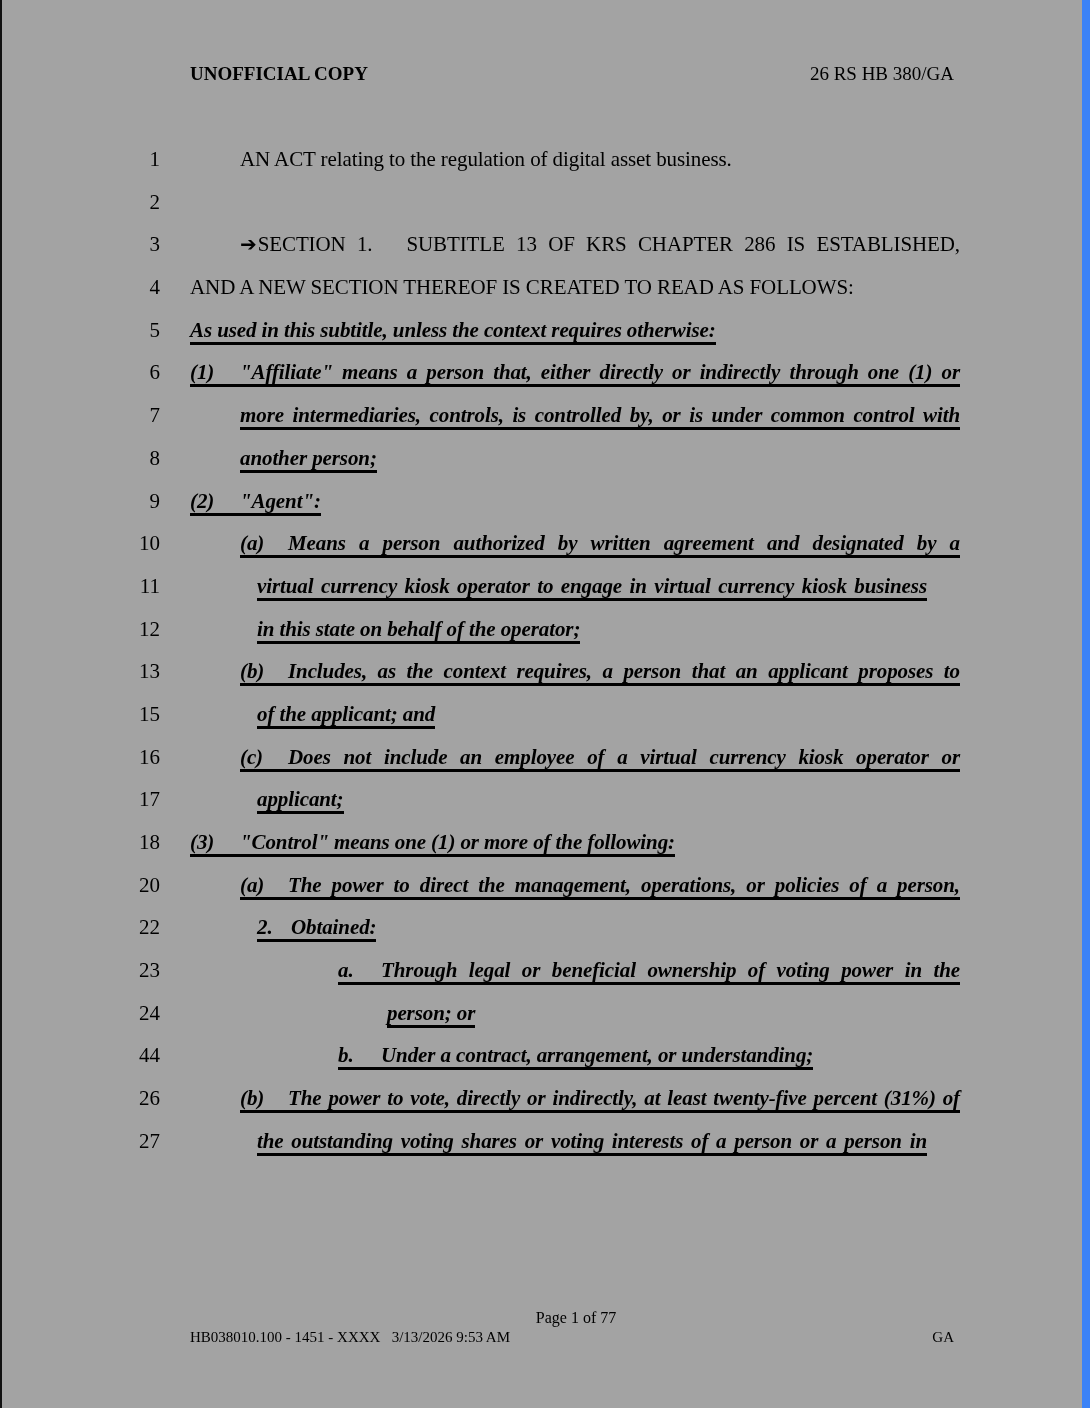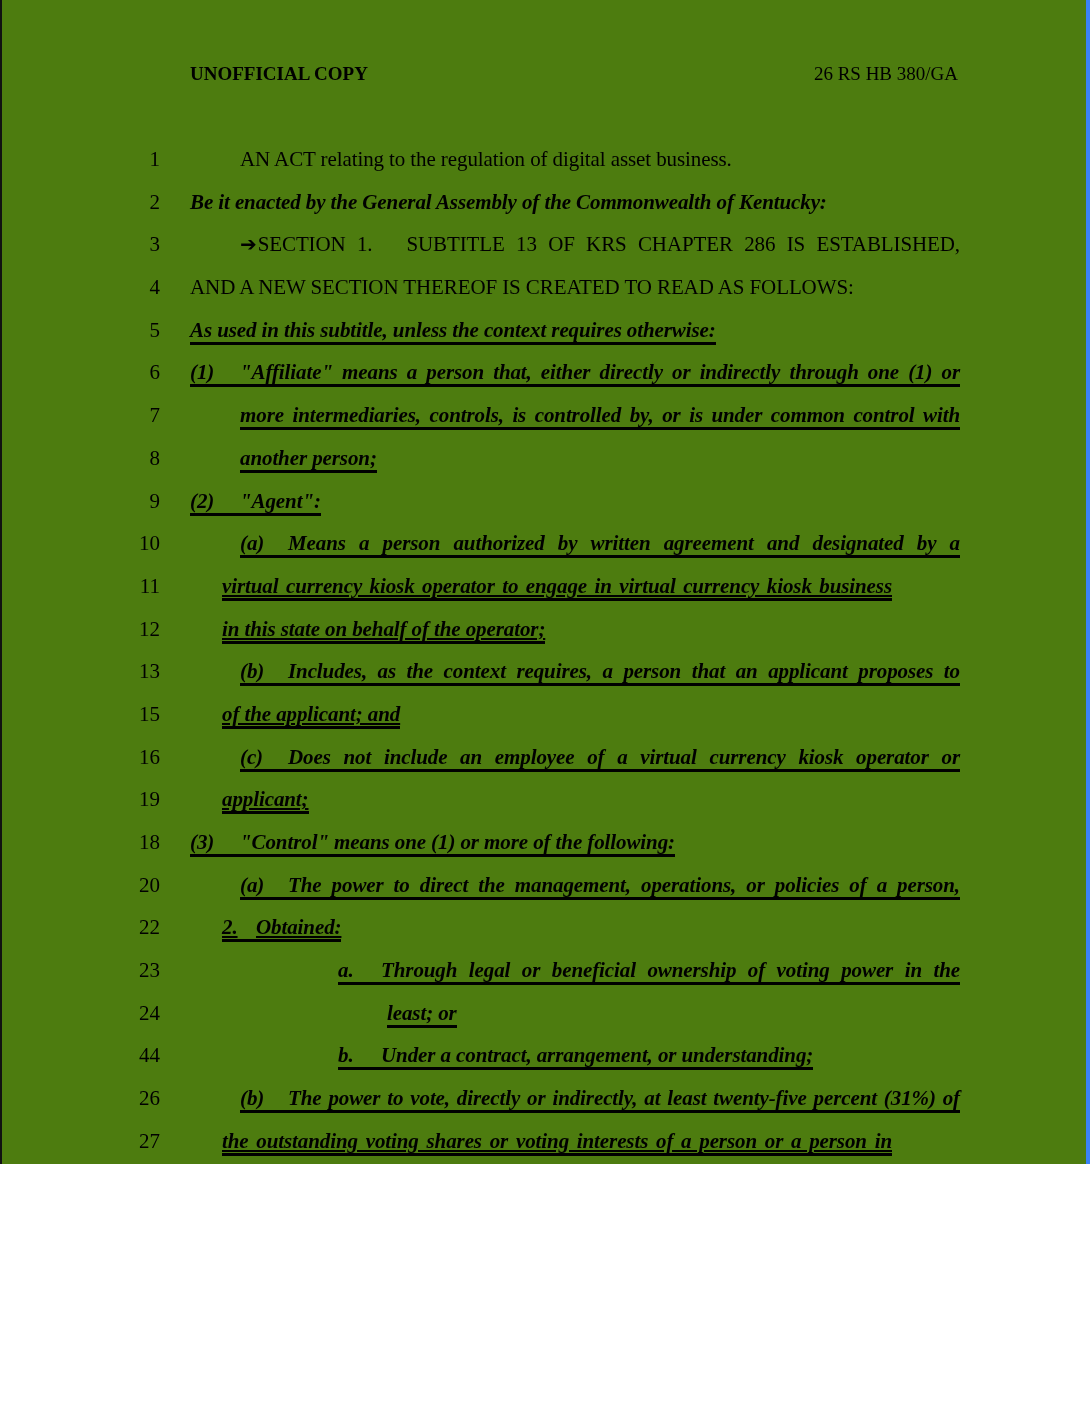--- a/index.html
+++ b/index.html
@@ -1,25 +1,25 @@
 <!DOCTYPE html>
 <html><head>
 <meta charset="utf-8">
 <style>
   html, body { margin: 0; padding: 0; background: #ffffff; }
   body { width: 1090px; height: 1408px; font-family: "Liberation Serif", "DejaVu Serif", serif; color: #000; }
 
   .page {
     position: relative;
     width: 1090px;
-    height: 1164px;
+    height: 1408px;
     box-sizing: border-box;
-    background: #4d7c0f;
+    background: #a3a3a3;
     border-left: 2px solid #111;
-    border-right: 4px solid #3b82f6;
+    border-right: 8px solid #3b82f6;
     overflow: hidden;
   }
 
   
   .header {
     position: absolute;
     top: 63px; left: 188px; right: 128px;
     display: flex;
     justify-content: space-between;
     align-items: baseline;
@@ -49,21 +49,21 @@
     display: flex;
     align-items: baseline;
     font-size: 21px;
     line-height: 24px;
     height: 24px;
     letter-spacing: -0.1px;
   }
   
   .ind-0 { margin-left: 30px; }
   .ind-1 { margin-left: 80px; }
-  .ind-2 { margin-left: 62px; text-decoration: underline; }
+  .ind-2 { margin-left: 97px; }
   .ind-3 { margin-left: 178px; }
   .ind-4 { margin-left: 227px; }
   
   .just.ind-0 { width: 770px; }
   .just.ind-1 { width: 720px; }
   .just.ind-2 { width: 670px; }
   .just.ind-3 { width: 622px; }
   .left { width: fit-content; max-width: 775px; }
 
   .label { flex: none; }
@@ -119,23 +119,20 @@
 
   <div class="doc-body" id="doc-body">
       <div class="line">
         <span class="num">1</span>
         <div class="content ind-1 left roman">
           <div class="body"><span>AN ACT relating to the regulation of digital asset business.</span></div>
         </div>
       </div>
       <div class="line">
         <span class="num">2</span>
-        <div class="content ind-0 left bi">
-          <div class="body"><span>Be it enacted by the General Assembly of the Commonwealth of Kentucky:</span></div>
-        </div>
       </div>
       <div class="line">
         <span class="num">3</span>
         <div class="content ind-1 just roman">
           <div class="body"><span class="arrow">➔</span><span>SECTION 1.&nbsp;&nbsp; SUBTITLE 13 OF KRS CHAPTER 286 IS ESTABLISHED,</span></div>
         </div>
       </div>
       <div class="line">
         <span class="num">4</span>
         <div class="content ind-0 left roman">
@@ -207,21 +204,21 @@
         </div>
       </div>
       <div class="line">
         <span class="num">16</span>
         <div class="content ind-1 just biu">
           <span class="label">(c)</span>
           <div class="body"><span>Does not include an employee of a virtual currency kiosk operator or</span></div>
         </div>
       </div>
       <div class="line">
-        <span class="num">19</span>
+        <span class="num">17</span>
         <div class="content ind-2 left biu">
           <div class="body"><span>applicant;</span></div>
         </div>
       </div>
       <div class="line">
         <span class="num">18</span>
         <div class="content ind-0 left biu">
           <span class="label">(3)</span>
           <div class="body"><span>"Control" means one (1) or more of the following:</span></div>
         </div>
@@ -243,21 +240,21 @@
       <div class="line">
         <span class="num">23</span>
         <div class="content ind-3 just biu">
           <span class="label">a.</span>
           <div class="body"><span>Through legal or beneficial ownership of voting power in the</span></div>
         </div>
       </div>
       <div class="line">
         <span class="num">24</span>
         <div class="content ind-4 left biu">
-          <div class="body"><span>least; or</span></div>
+          <div class="body"><span>person; or</span></div>
         </div>
       </div>
       <div class="line">
         <span class="num">44</span>
         <div class="content ind-3 left biu">
           <span class="label">b.</span>
           <div class="body"><span>Under a contract, arrangement, or understanding;</span></div>
         </div>
       </div>
       <div class="line">

